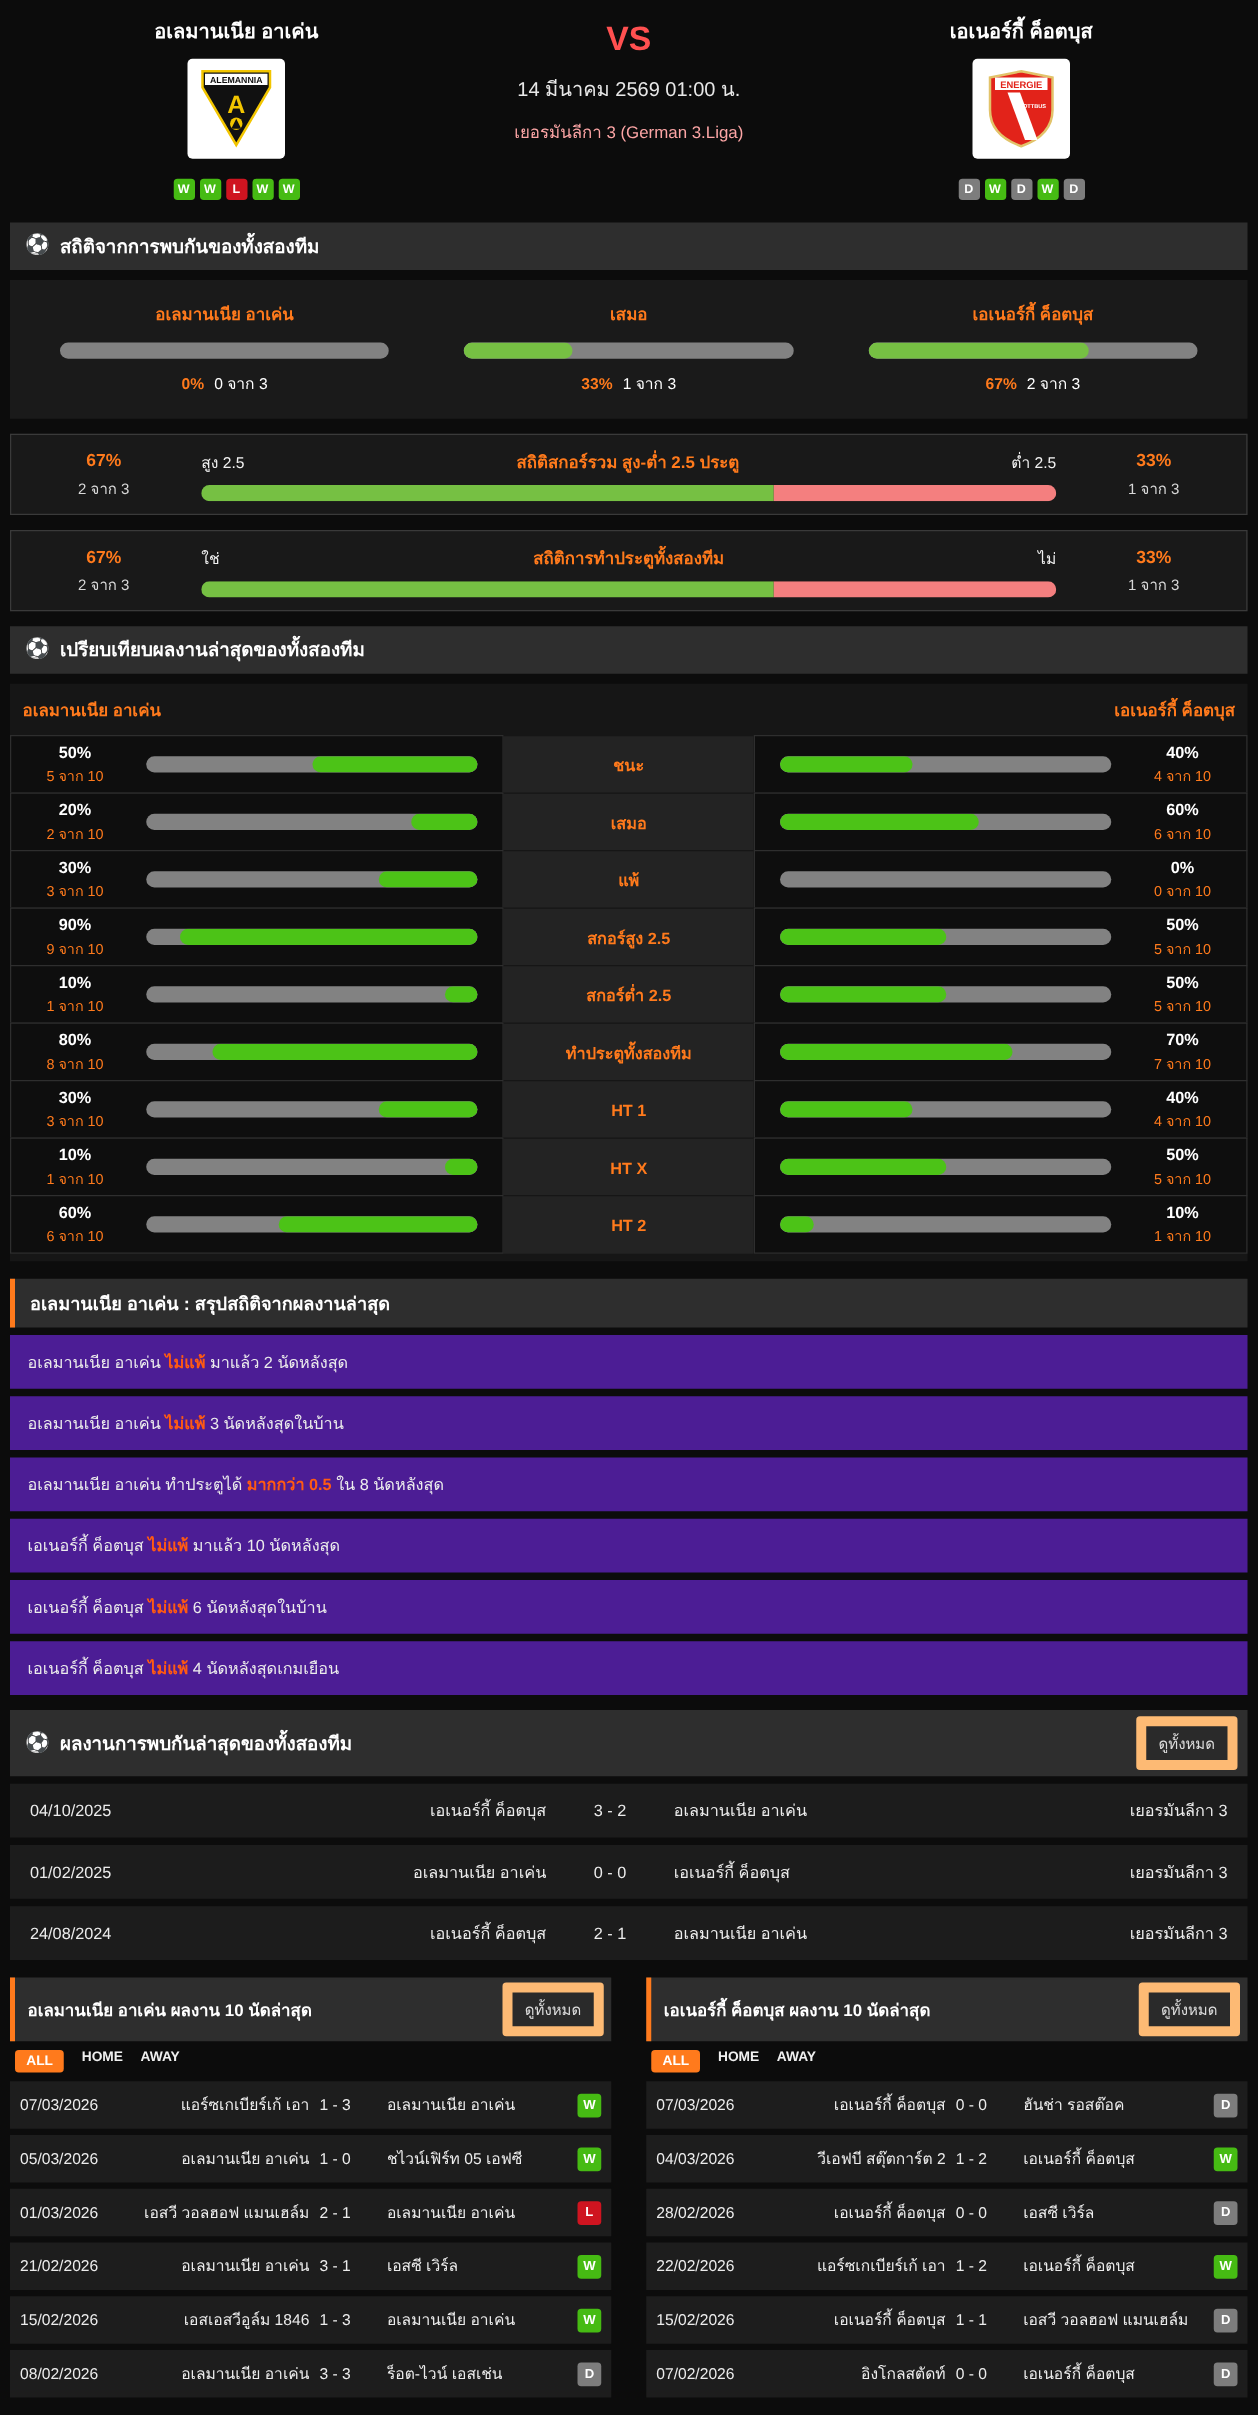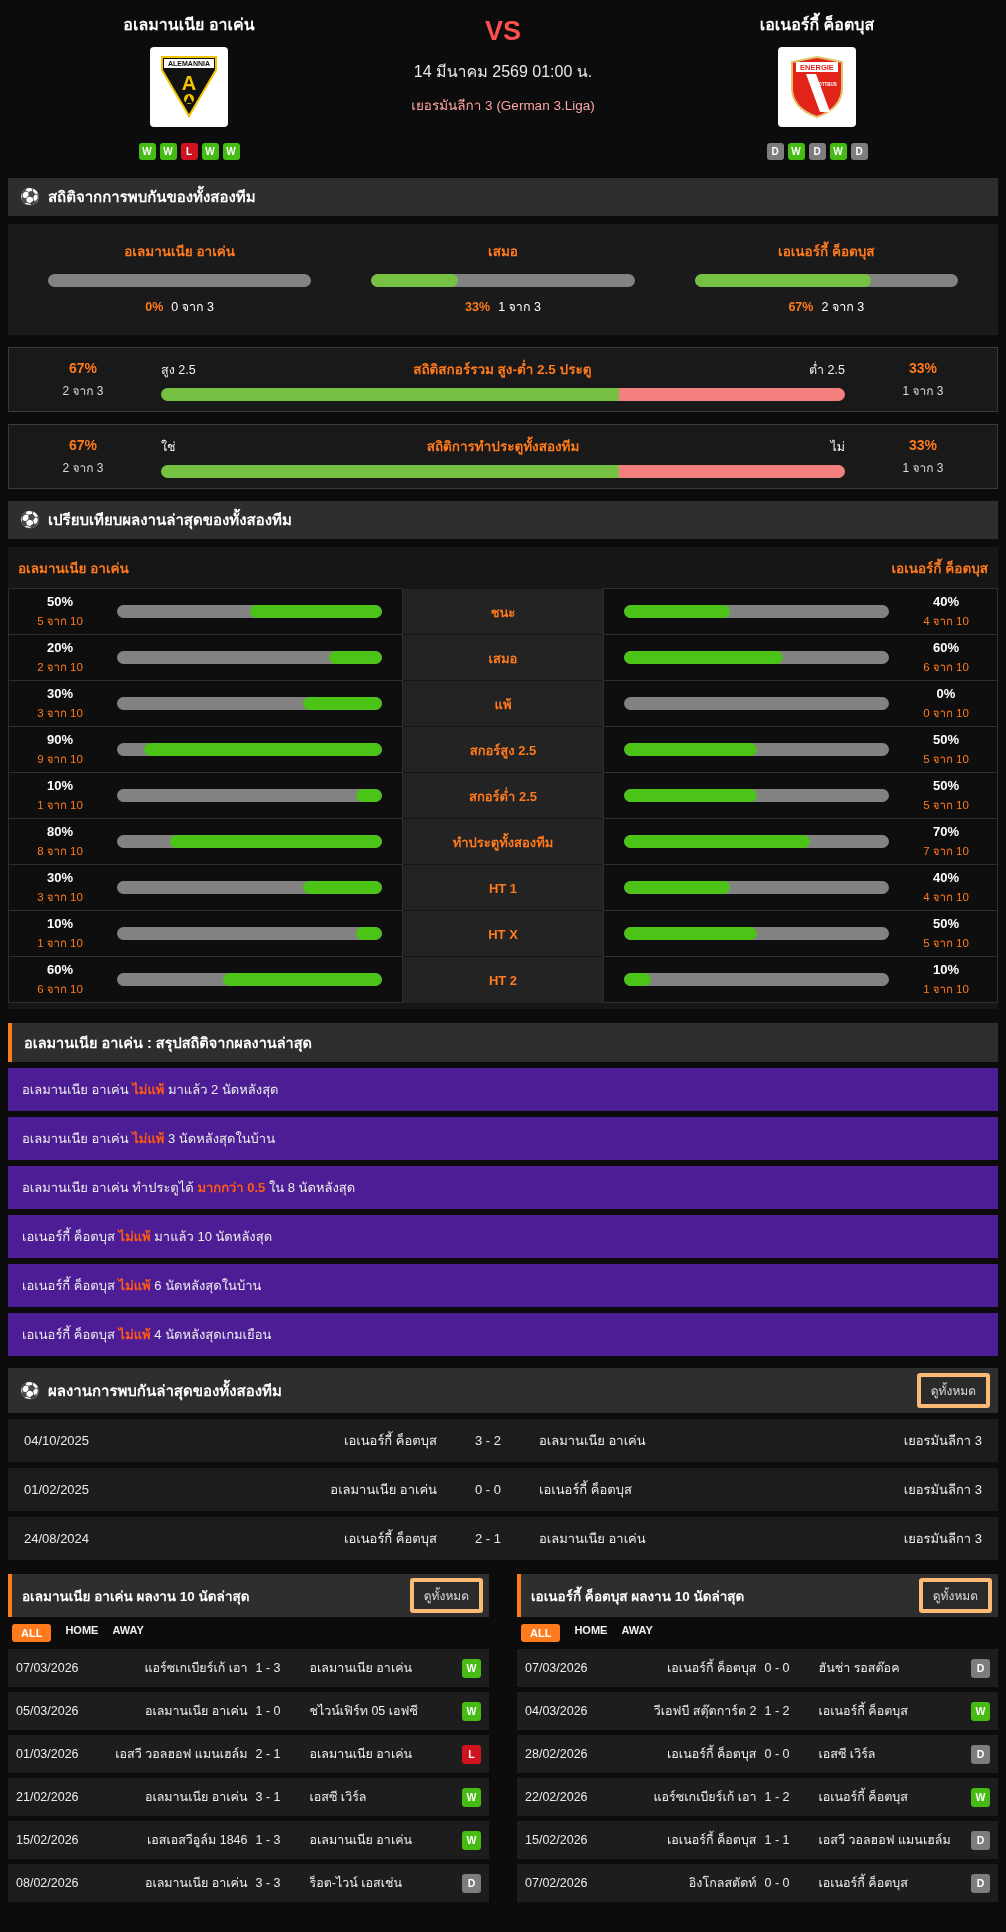--- a/index.html
+++ b/index.html
@@ -66,21 +66,21 @@
   .fill-l2 { position: absolute; left: 0; top: 0; bottom: 0; background: #4cc317; border-radius: 7px; }
   .clab { background: #232323; border-top: 1px solid #161616; display: flex; align-items: center; justify-content: center; color: #ff7a1c; font-weight: bold; font-size: 13px; }
 
   
   .sum-row { background: #4c1d95; margin: 6px 8px 0; padding: 11px 14px; font-size: 13px; color: #ececec; }
   .hl { color: #ff5a12; font-weight: bold; }
 
   
   .meet-head { background: #2e2e2e; margin: 12px 8px 0; padding: 5px 8px 5px 12px; display: flex; align-items: center; gap: 8px; font-size: 15px; font-weight: bold; }
   .spacer { flex: 1; }
-  .btn-view { border: 4px solid #fdba74; background: #2a2a2a; color: #dcdcdc; font-size: 12px; padding: 4px 10px; border-radius: 3px; cursor: pointer; font-family: inherit; }
+  .btn-view { border: 8px solid #fdba74; background: #2a2a2a; color: #dcdcdc; font-size: 12px; padding: 4px 10px; border-radius: 3px; cursor: pointer; font-family: inherit; }
   .meet-row { background: #1c1c1c; margin: 6px 8px 0; display: grid; grid-template-columns: 140px 1fr 70px 1fr 170px; align-items: center; padding: 11px 16px; font-size: 13px; color: #ececec; }
   .meet-row .home { text-align: right; padding-right: 16px; }
   .meet-row .score { text-align: center; }
   .meet-row .away { text-align: left; padding-left: 16px; }
   .meet-row .lg { text-align: right; }
 
   
   .cols { display: flex; gap: 28px; margin: 14px 8px 0; align-items: flex-start; }
   .col { flex: 1; }
   .col-head { background: #2e2e2e; border-left: 4px solid #ff7a1c; display: flex; align-items: center; padding: 4px 6px 4px 10px; font-size: 13.5px; font-weight: bold; }

